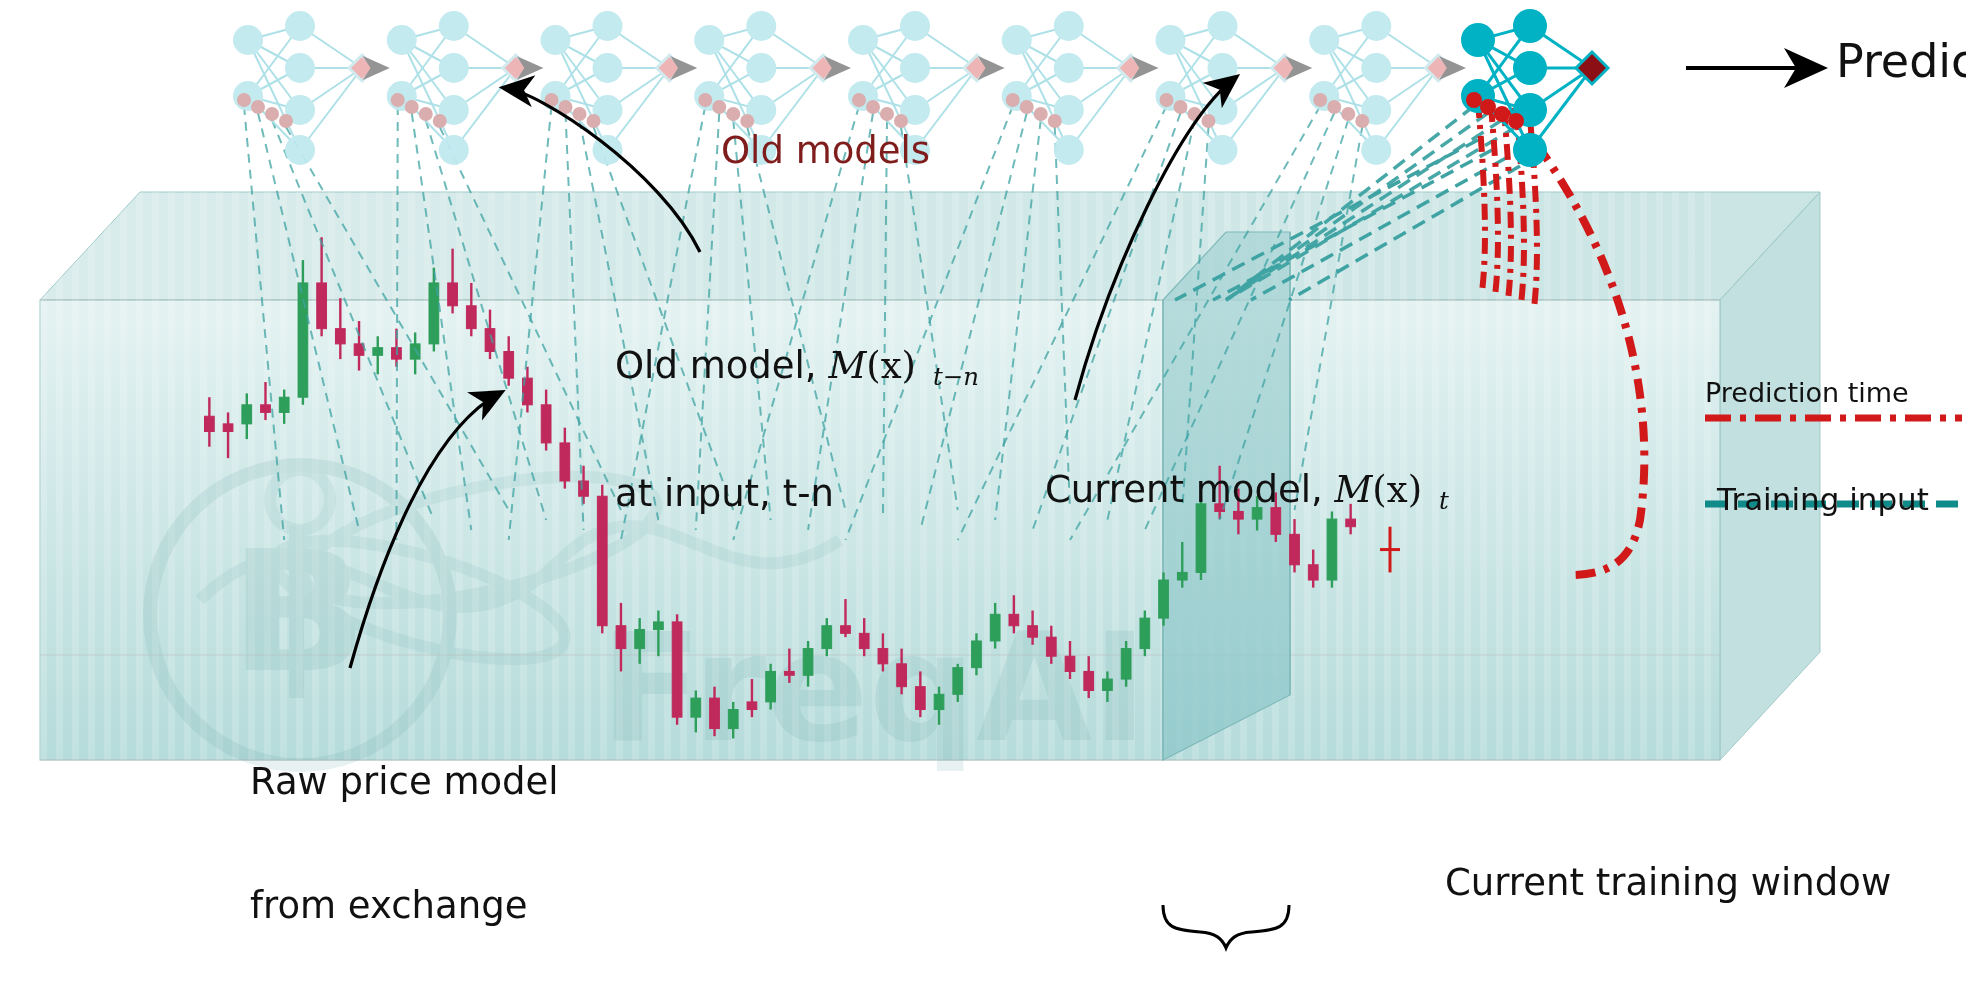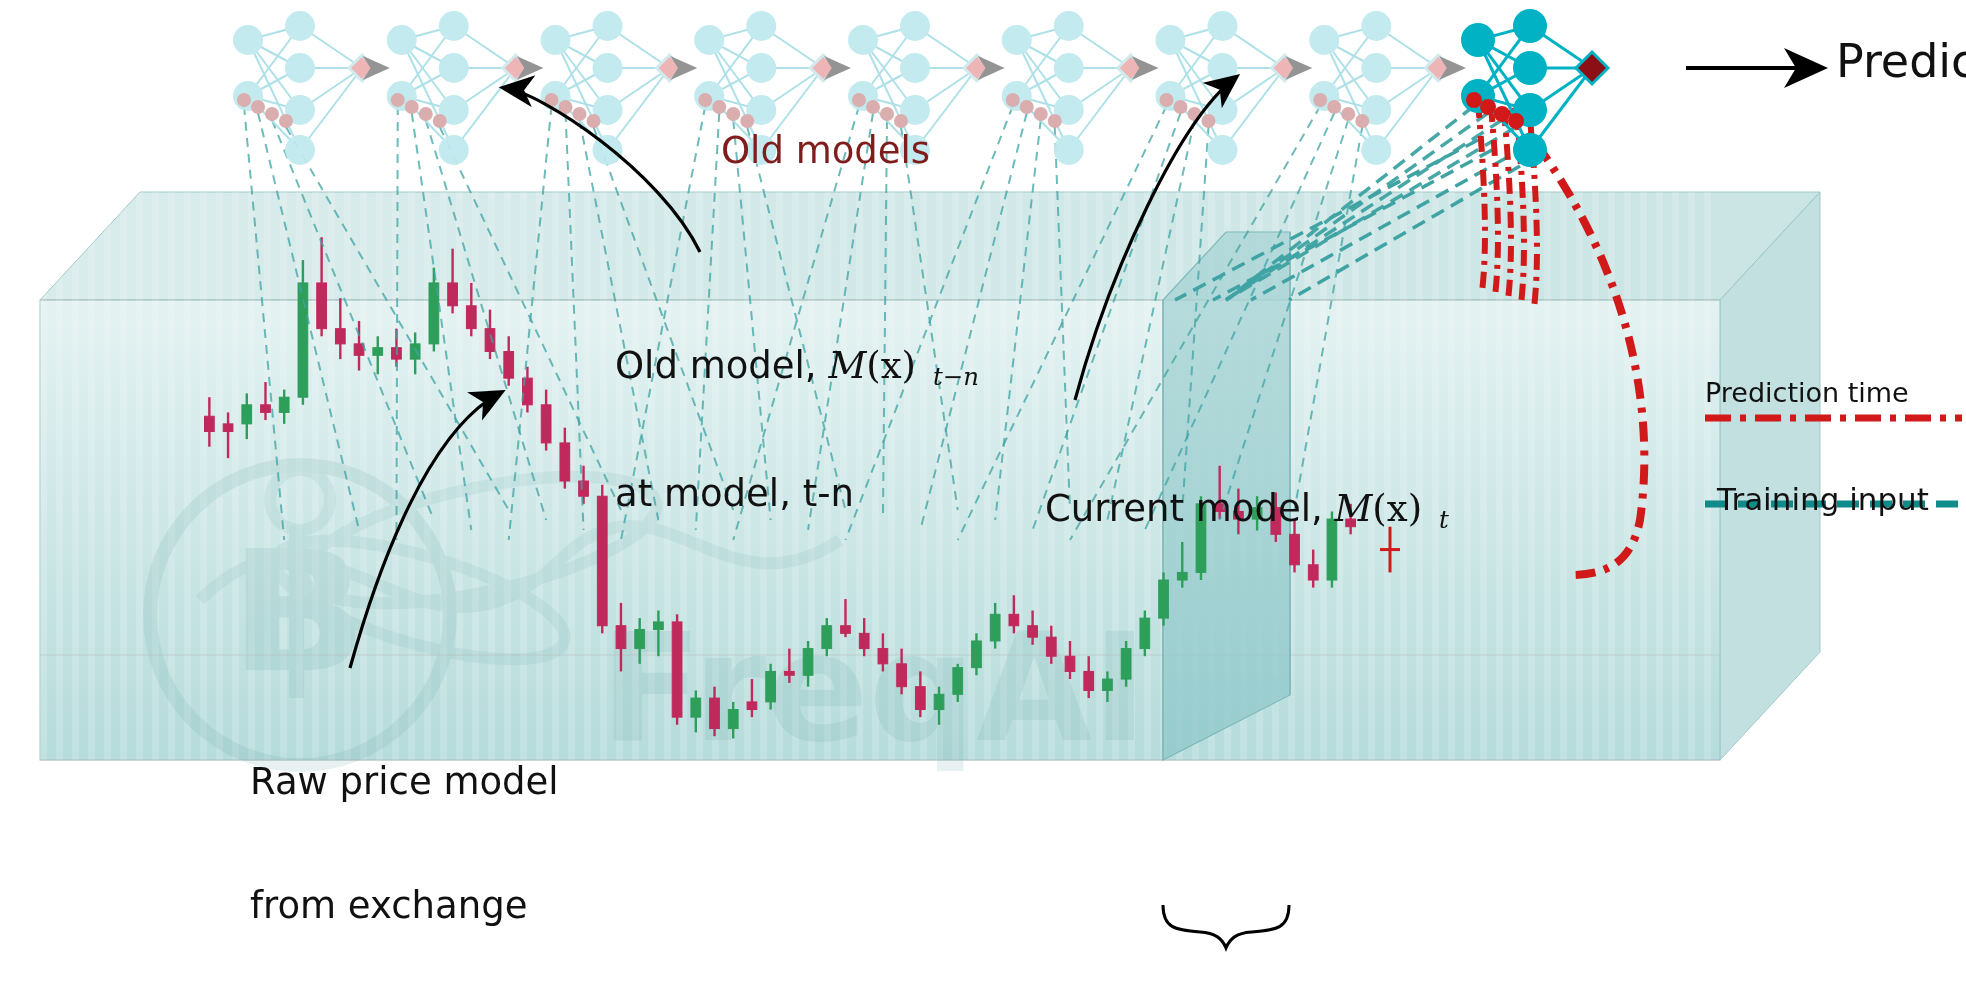--- a/index.html
+++ b/index.html
@@ -6,21 +6,21 @@
   body{width:1966px;height:981px;overflow:hidden;font-family:"DejaVu Sans",sans-serif;}
   #stage{position:relative;width:1966px;height:981px;background:#fff;}
   #stage svg.layer{position:absolute;left:0;top:0;width:1966px;height:981px;}
   .lbl{position:absolute;color:#111;font-family:"DejaVu Sans",sans-serif;white-space:pre;line-height:1.12;}
   .math{font-family:"DejaVu Serif",serif;font-style:italic;}
   .sub{font-size:0.66em;vertical-align:-0.28em;font-family:"DejaVu Serif",serif;font-style:italic;margin-left:17px;}
   .paren{font-family:"DejaVu Serif",serif;font-style:normal;}
   #lbl-prediction{left:1836px;top:36px;font-size:46px;transform:translateX(-0.0px);}
   #lbl-oldmodels{left:703px;top:130px;font-size:37px;color:#7f1d1d;margin-left:18px;}
   #lbl-oldmodel{left:615px;top:262px;font-size:37px;}
-  #lbl-currentmodel{left:1045px;top:405px;font-size:37px;}
+  #lbl-currentmodel{left:1045px;top:386px;font-size:37px;}
   #lbl-rawprice{left:250px;top:678px;font-size:37px;}
   #lbl-ctw{left:1445px;top:862px;font-size:37px;}
   #lbl-predinput{left:1705px;top:378px;font-size:27px;}
   #lbl-traininput{left:1717px;top:482px;font-size:31px;}
 </style>
 </head>
 <body>
 
 <div id="stage">
 
@@ -633,29 +633,30 @@
       <line x1="1705" y1="504" x2="1962" y2="504" stroke="#118a8a" stroke-width="7" stroke-dasharray="22 11"></line>
     </g>
   </svg>
 
   <div class="lbl" id="lbl-prediction">Prediction</div>
 
   <div class="lbl" id="lbl-oldmodels">Old models</div>
 
   <div class="lbl" id="lbl-oldmodel">
     <div><span>Old model, </span><span class="math">M</span><span class="paren">(x)</span><span class="sub">t−n</span></div>
-    <div>at model, t-n</div>
+    <div>at input, t-n</div>
   </div>
 
   <div class="lbl" id="lbl-currentmodel">
     <div><span>Current model, </span><span class="math">M</span><span class="paren">(x)</span><span class="sub">t</span></div>
   </div>
 
   <div class="lbl" id="lbl-rawprice">
     <div>Raw price model</div>
     <div>from exchange</div>
   </div>
 
+  <div class="lbl" id="lbl-ctw">Current training window</div>
 
   <div class="lbl" id="lbl-predinput">Prediction time</div>
   <div class="lbl" id="lbl-traininput">Training input</div>
 
 </div>
 
 </body></html>

